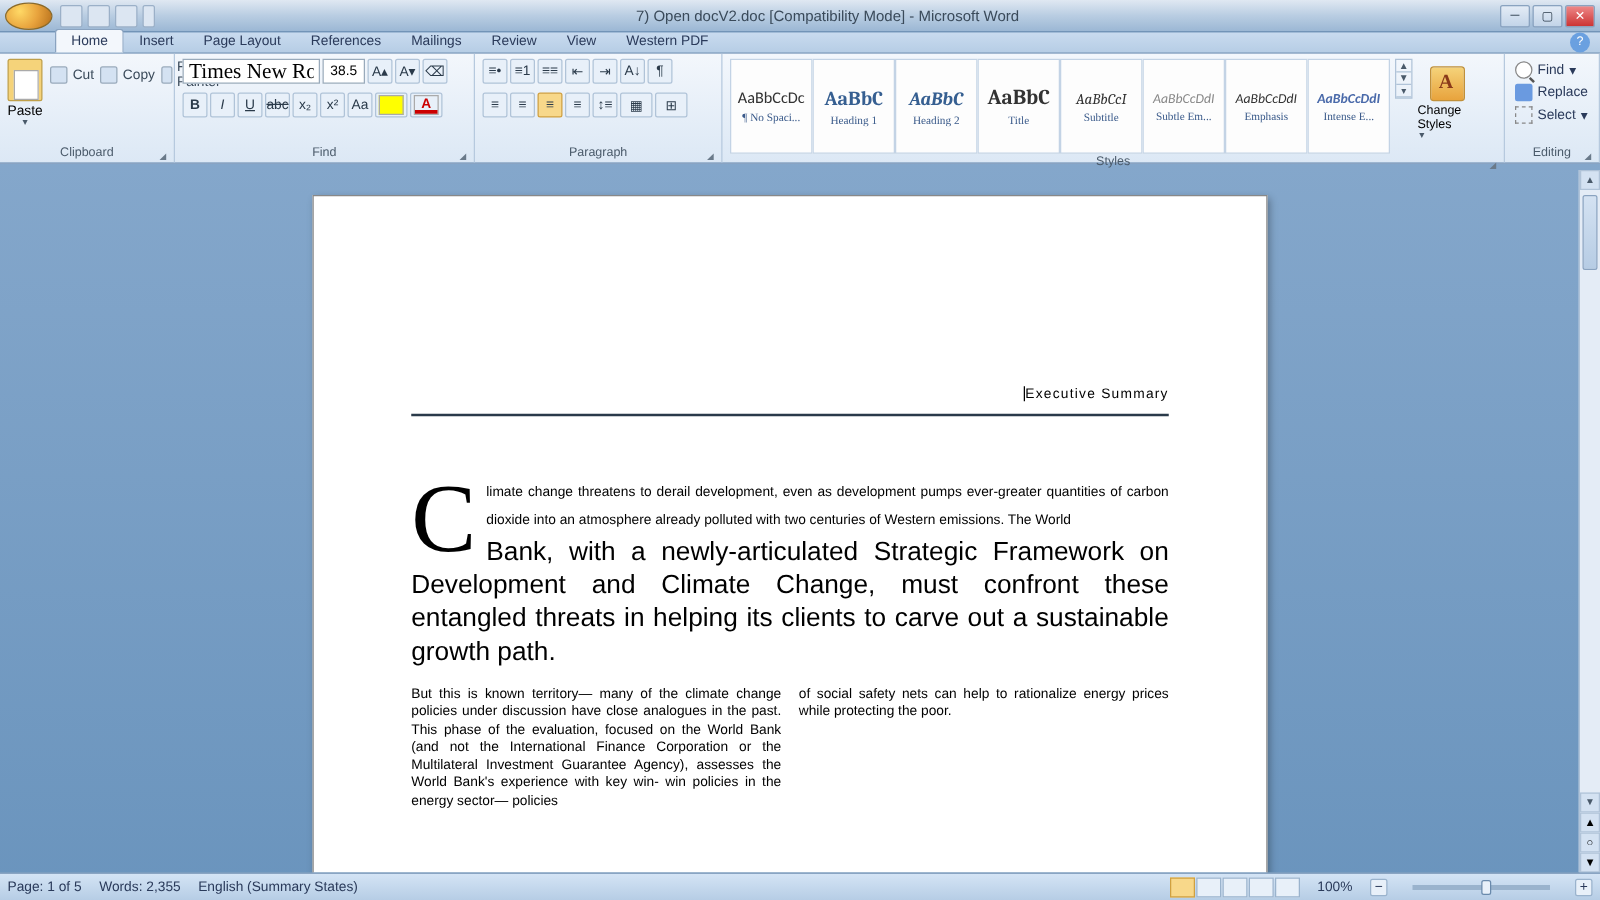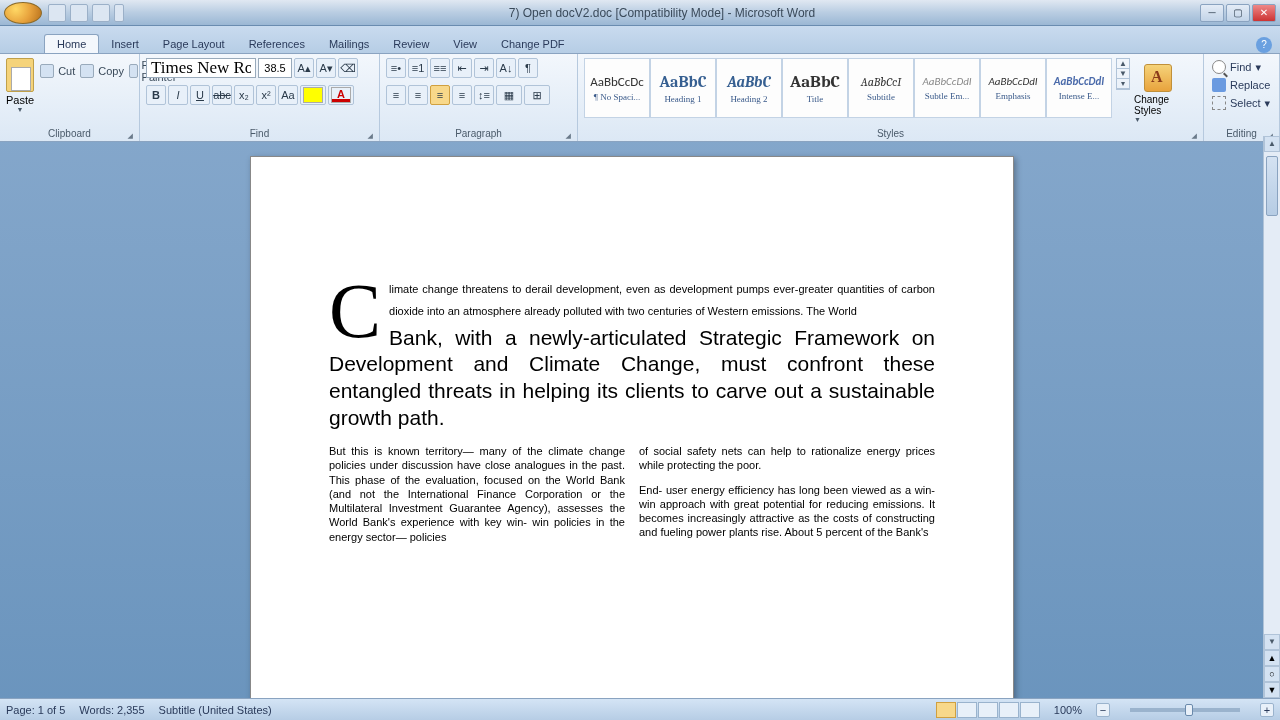--- a/index.html
+++ b/index.html
@@ -9,21 +9,21 @@
 .titlebar { height: 26px; background: linear-gradient(to bottom, #e0e8f2 0%, #b9cde2 50%, #9bb7d4 100%); display: flex; align-items: center; padding: 0 4px; border-bottom: 1px solid #6a8cb0; }
 .office-btn { width: 38px; height: 22px; background: radial-gradient(circle at 30% 30%, #ffd966, #e8a33d, #b56e1a); border-radius: 50%; border: 1px solid #8a6a2a; margin-right: 6px; }
 .qat { display: flex; gap: 4px; align-items: center; }
 .qat-btn { width: 18px; height: 18px; background: #dce6f2; border: 1px solid #9bb0c8; border-radius: 2px; }
 .title-text { flex: 1; text-align: center; color: #3a4a5a; font-size: 12px; }
 .winbtns { display: flex; gap: 2px; }
 .winbtn { width: 24px; height: 18px; background: linear-gradient(#e4ecf6,#c2d4e8); border: 1px solid #8aa3c0; border-radius: 2px; display:flex; align-items:center; justify-content:center; font-size:10px; color:#2a3a4a; }
 .winbtn.close { background: linear-gradient(#e88,#c33); color:#fff; }
 
 
-.ribbon-tabs { height: 28px; display: flex; padding-left: 44px; background: linear-gradient(#c9dbef,#b6cde5); border-bottom: 1px solid #8aa3c0; align-items: flex-end; }
+.ribbon-tabs { height: 17px; display: flex; padding-left: 44px; background: linear-gradient(#c9dbef,#b6cde5); border-bottom: 1px solid #8aa3c0; align-items: flex-end; }
 .ribbon-tabs .tab { padding: 3px 12px; color: #2a3a5a; cursor: pointer; }
 .ribbon-tabs .tab.active { background: #f3f7fc; border: 1px solid #8aa3c0; border-bottom: none; border-radius: 3px 3px 0 0; }
 .help-icon { margin-left: auto; margin-right: 8px; width:16px; height:16px; background:#6aa0e0; border-radius:50%; color:#fff; text-align:center; line-height:15px; font-size:10px; }
 
 
 .ribbon { height: 88px; background: linear-gradient(#f3f7fc,#dce8f5); border-bottom: 1px solid #8aa3c0; display: flex; }
 .group { border-right: 1px solid #b6c9de; padding: 2px 6px 0; display: flex; flex-direction: column; justify-content: space-between; }
 .group-label { text-align: center; color: #4a5a6a; font-size: 10px; padding: 1px 0 2px; position: relative; }
 .group-label::after { content:"◢"; position:absolute; right:0; bottom:1px; font-size:7px; color:#6a7a8a; }
 .group-body { flex:1; display:flex; align-items:flex-start; gap:4px; padding-top:2px; }
@@ -46,21 +46,21 @@
 .strike{text-decoration:line-through;}
 .highlight-swatch{width:20px;height:16px;background:#ffff00;border:1px solid #aaa;}
 .fontcolor-swatch{width:20px;height:16px;border:1px solid #aaa;position:relative;color:#c00;font-weight:bold;text-align:center;line-height:12px;}
 .fontcolor-swatch::after{content:"";position:absolute;left:0;right:0;bottom:0;height:3px;background:#c00;}
 
 
 .para-group .row{display:flex;gap:2px;margin-bottom:3px;}
 
 
 .styles-group{flex:1;}
-.styles-scroll{display:flex;gap:0;align-items:stretch;height:60px;}
+.styles-scroll{display:flex;gap:0;align-items:stretch;height:76px;}
 .style-item{width:66px;border:1px solid #c3d3e5;background:#fdfdfd;display:flex;flex-direction:column;align-items:center;justify-content:center;padding:2px;}
 .style-item .preview{font-size:13px;color:#333;}
 .style-item .name{font-size:9px;color:#3a5a8a;margin-top:3px;white-space:nowrap;overflow:hidden;text-overflow:ellipsis;width:100%;text-align:center;font-family:Liberation Serif, serif;}
 .style-scroll-ctrl{width:14px;border:1px solid #b0c3d8;display:flex;flex-direction:column;}
 .style-scroll-ctrl div{flex:1;display:flex;align-items:center;justify-content:center;font-size:8px;color:#4a5a6a;border-bottom:1px solid #b0c3d8;}
 .change-styles{width:48px;padding-top:6px;}
 .change-styles .cs-icon{width:28px;height:28px;margin:0 auto 2px;background:linear-gradient(#f5d37a,#e8a33d);border:1px solid #c0903a;border-radius:3px;position:relative;}
 .change-styles .cs-icon::after{content:"A";position:absolute;left:6px;top:3px;font:bold 16px 'Times New Roman';color:#8a3a1a;}
 
 
@@ -117,21 +117,21 @@
 </div>
 
 <div class="ribbon-tabs">
   <div class="tab active">Home</div>
   <div class="tab">Insert</div>
   <div class="tab">Page Layout</div>
   <div class="tab">References</div>
   <div class="tab">Mailings</div>
   <div class="tab">Review</div>
   <div class="tab">View</div>
-  <div class="tab">Change PDF</div>
+  <div class="tab">Western PDF</div>
   <div class="help-icon">?</div>
 </div>
 
 <div class="ribbon">
 
   <div class="group" style="width:140px">
     <div class="group-body">
       <div class="paste-btn">
         <div class="paste-icon"></div>
         <div>Paste</div>
@@ -266,48 +266,48 @@
         </div>
       <div class="erow"><span class="eicon" style="border:1px dashed #888"></span><span>Select</span> ▾</div>
     </div>
     <div class="group-label" style="padding-right:0">Editing</div>
   </div>
 </div>
 
 <div class="doc-area">
   <div class="page">
     <div class="page-content">
+      <div class="exec-title"><span class="cursor"></span><span>Executive Summary</span></div>
       <div class="dropcap-para">
         <span class="dropcap">C</span>
         <span>limate change threatens to derail development, even as development pumps ever-greater quantities of carbon dioxide into an atmosphere already polluted with two centuries of Western emissions. The World</span>
       </div>
       <div class="para2">Bank, with a newly-articulated Strategic Framework on Development and Climate Change, must confront these entangled threats in helping its clients to carve out a sustainable growth path.</div>
       <div class="columns">
         <div class="col"><span>But this is known territory— many of the climate change policies under discussion have close analogues in the past. This phase of the evaluation, focused on the World Bank (and not the International Finance Corporation or the Multilateral Investment Guarantee Agency), assesses the World Bank's experience with key win- win policies in the energy sector— policies</span></div>
         <div class="col">
           <div style="margin-bottom:10px">of social safety nets can help to rationalize energy prices while protecting the poor.</div>
-          <div>End- user energy efficiency has long been viewed as a win- win approach with great potential for reducing emissions. It becomes increasingly attractive as the costs of constructing and fueling power plants rise. About 5 percent of the Bank's</div>
         </div>
       </div>
     </div>
   </div>
   <div class="vscroll">
     <div class="arr up">▲</div>
     <div class="thumb"></div>
     <div class="arr dn">▼</div>
     <div class="navbtn" style="bottom:32px">▲</div>
     <div class="navbtn" style="bottom:16px">○</div>
     <div class="navbtn" style="bottom:0">▼</div>
   </div>
 </div>
 
 <div class="statusbar">
   <span>Page: 1 of 5</span>
   <span>Words: 2,355</span>
-  <span>Subtitle (United States)</span>
+  <span>English (Summary States)</span>
   <div class="spacer"></div>
   <div class="view-btns">
     <div class="vbtn active"></div>
     <div class="vbtn"></div>
     <div class="vbtn"></div>
     <div class="vbtn"></div>
     <div class="vbtn"></div>
   </div>
   <span>100%</span>
   <div class="zoom-btn">−</div>

